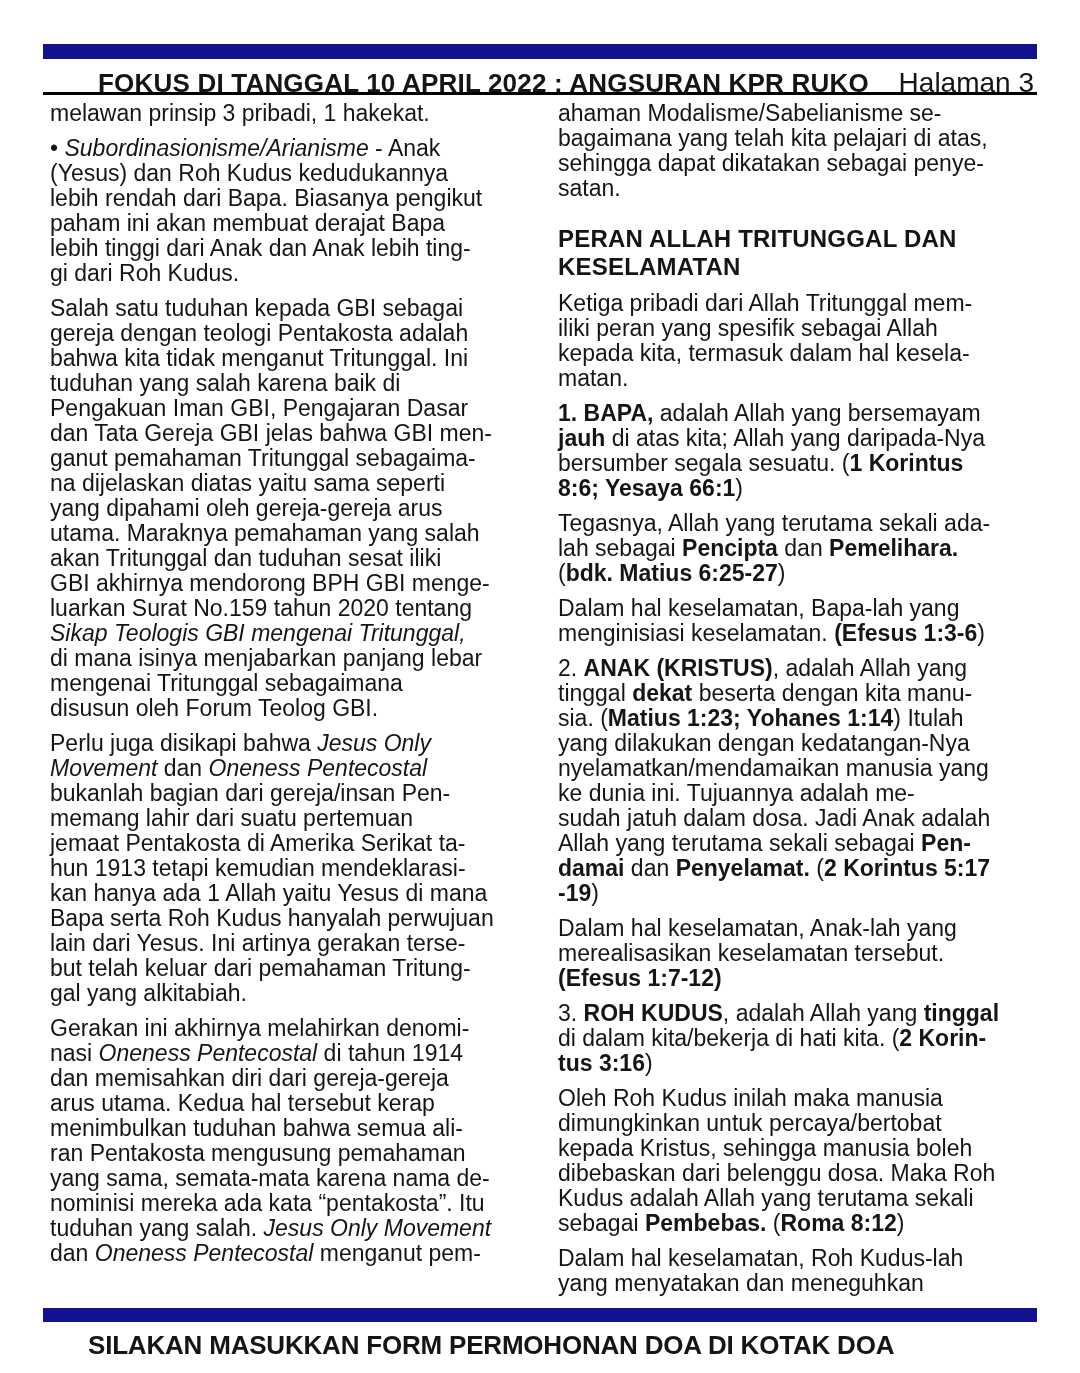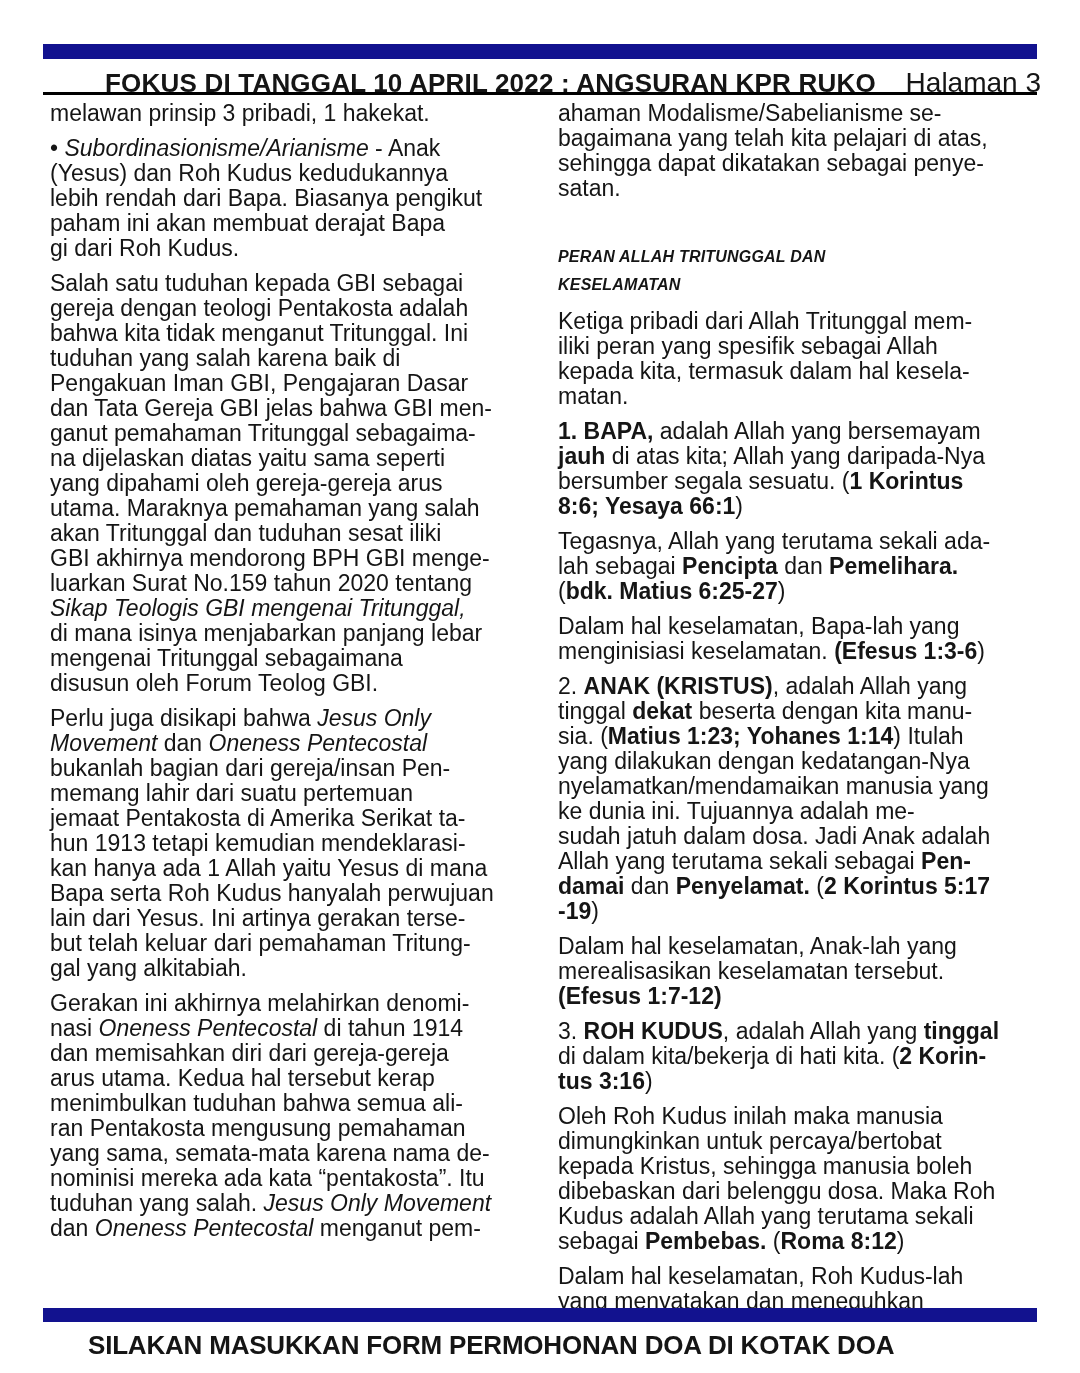--- a/index.html
+++ b/index.html
@@ -3,35 +3,35 @@
 <meta charset="utf-8">
 <style>
   html,body { margin:0; padding:0; background:#ffffff; }
   .page {
     position:relative; width:1080px; height:1373px; background:#ffffff;
     font-family:"Liberation Sans", sans-serif; color:#151515; overflow:hidden;
   }
   .accent-bar { background:#12128f; }
   .top-bar { position:absolute; left:43px; top:44px; width:994px; height:15px; }
   .header-row {
-    position:absolute; left:57px; top:59px; width:994px; height:32px;
+    position:absolute; left:50px; top:59px; width:994px; height:32px;
     display:flex; justify-content:space-between; align-items:baseline;
   }
   .page-title {
     font-weight:bold; font-size:26px; letter-spacing:0.2px;
     margin-left:48px; padding-top:5px; white-space:nowrap;
   }
   .page-num { font-size:28px; padding-top:8px; margin-right:10px; white-space:nowrap; }
   .header-rule { position:absolute; left:43px; top:92px; width:994px; height:3px; background:#000000; }
   .columns { position:absolute; left:50px; top:101px; width:988px; display:flex; gap:28px; }
   .col { width:484px; }
   p.para { margin:0 0 10px 0; font-size:23px; line-height:25px; }
   p.heading {
-    font-weight:bold; font-style:italic; font-size:16px; line-height:28px;
-    margin:42px 0 10px 0; letter-spacing:0.2px;
+    font-weight:bold; font-size:24px; line-height:28px;
+    margin:24px 0 10px 0; letter-spacing:0.2px;
   }
   .line { display:block; white-space:nowrap; }
   .i { font-style:italic; }
   .b { font-weight:bold; }
   .bottom-bar { position:absolute; left:43px; top:1308px; width:994px; height:14px; }
   .footer-text {
     position:absolute; left:88px; top:1330px; font-weight:bold; font-size:26px;
     letter-spacing:-0.2px; white-space:nowrap;
   }
 </style>
@@ -51,20 +51,21 @@
   <div class="columns">
     <div class="col">
         <p class="para">
           <span class="line"><span>melawan prinsip 3 pribadi, 1 hakekat.</span></span>
         </p>
         <p class="para">
           <span class="line"><span>• </span><span class="i">Subordinasionisme/Arianisme</span><span> - Anak</span></span>
           <span class="line"><span>(Yesus) dan Roh Kudus kedudukannya</span></span>
           <span class="line"><span>lebih rendah dari Bapa. Biasanya pengikut</span></span>
           <span class="line"><span>paham ini akan membuat derajat Bapa</span></span>
+          <span class="line"><span>lebih tinggi dari Anak dan Anak lebih ting-</span></span>
           <span class="line"><span>gi dari Roh Kudus.</span></span>
         </p>
         <p class="para">
           <span class="line"><span>Salah satu tuduhan kepada GBI sebagai</span></span>
           <span class="line"><span>gereja dengan teologi Pentakosta adalah</span></span>
           <span class="line"><span>bahwa kita tidak menganut Tritunggal. Ini</span></span>
           <span class="line"><span>tuduhan yang salah karena baik di</span></span>
           <span class="line"><span>Pengakuan Iman GBI, Pengajaran Dasar</span></span>
           <span class="line"><span>dan Tata Gereja GBI jelas bahwa GBI men-</span></span>
           <span class="line"><span>ganut pemahaman Tritunggal sebagaima-</span></span>

